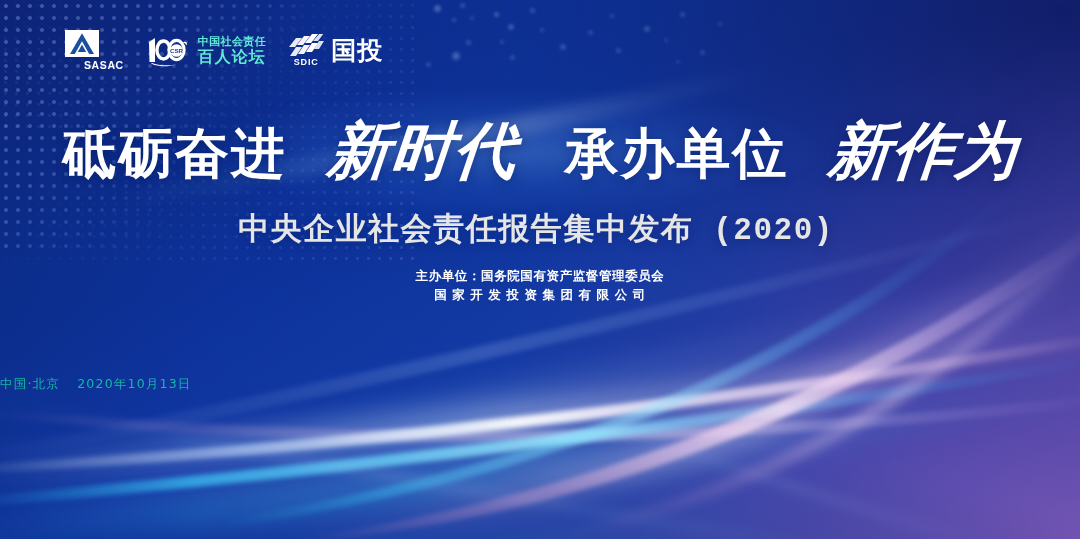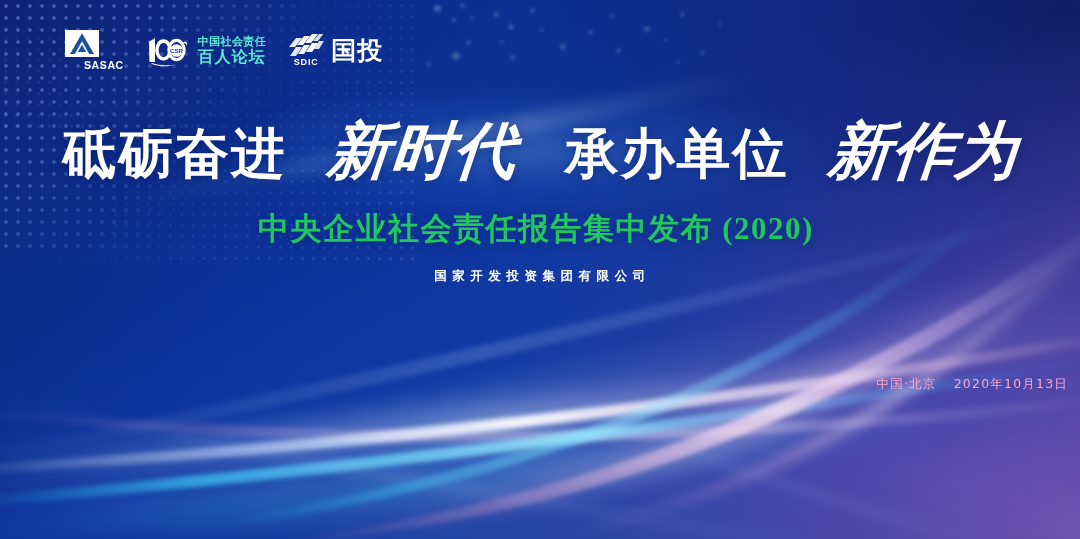--- a/index.html
+++ b/index.html
@@ -168,22 +168,22 @@
     text-shadow: 0 2px 12px rgba(0,24,90,0.5);
     padding: 0 6px;
   }
   .hl-gap { display: inline-block; width: 26px; }
 
   
   .subtitle {
     position: absolute;
     left: 0; right: 8px; top: 208px;
     text-align: center;
-    color: #22c55e;
-    font-family: Liberation Serif, serif;
+    color: #e5e5e5;
+    font-family: Liberation Mono, monospace;
     font-weight: bold;
     font-size: 31px;
     letter-spacing: 1.5px;
     white-space: nowrap;
     text-shadow: 0 2px 8px rgba(0,24,90,0.4);
   }
 
   
   .organizers {
     position: absolute;
@@ -195,23 +195,23 @@
     font-weight: bold;
     line-height: 19px;
     letter-spacing: 0.6px;
     white-space: nowrap;
   }
   .org-line { display: block; }
 
   
   .dateline {
     position: absolute;
-    left: 0; right: 12px; top: 376px;
-    text-align: right;
-    color: #f9a8d4;
+    left: 0; right: 2px; top: 376px;
+    text-align: left;
+    color: #14b8a6;
     font-family: "DejaVu Sans", sans-serif;
     font-size: 12.5px;
     letter-spacing: 1.2px;
     white-space: nowrap;
   }
   .date-place { margin-right: 12px; }
 </style>
 </head>
 <body>
 
@@ -385,20 +385,21 @@
       <span class="hl-seg hl-brush">新时代</span>
       <span class="hl-gap"></span>
       <span class="hl-seg hl-regular">承办单位</span>
       <span class="hl-gap"></span>
       <span class="hl-seg hl-brush">新作为</span>
     </div>
 
     <div class="subtitle">中央企业社会责任报告集中发布 (2020)</div>
 
     <div class="organizers">
+      <span class="org-line">主办单位：国务院国有资产监督管理委员会</span>
       <span class="org-line">国 家 开 发 投 资 集 团 有 限 公 司</span>
     </div>
 
     <div class="dateline">
       <span class="date-place">中国·北京</span>
       <span>2020年10月13日</span>
     </div>
 
   </div>
 </div>

